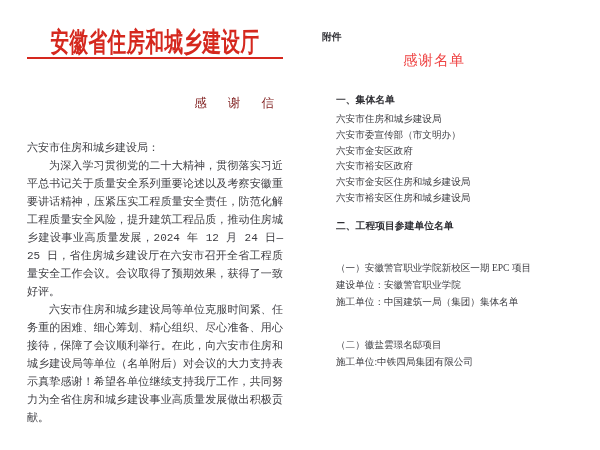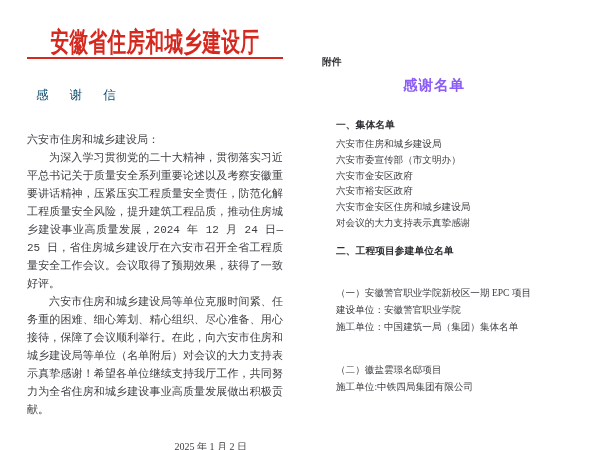--- a/index.html
+++ b/index.html
@@ -34,25 +34,25 @@
     white-space: nowrap;
     padding-top: 8px;
   }
   .letterhead-rule {
     margin-top: 12px;
     border-bottom: 2.5px solid #d5281e;
     width: 100%;
     height: 0;
   }
   .letter-title {
-    margin-top: 28px;
-    text-align: left;
+    margin-top: 36px;
+    text-align: right;
     font-size: 12.5px;
     letter-spacing: 9px;
-    color: #0c4a6e;
+    color: #7f1d1d;
     padding-left: 9px; 
   }
   .letter-body {
     margin-top: 27px;
     font-size: 11px;
     line-height: 18px;
     text-align: justify;
     color: #3d3d42;
     font-family: Liberation Mono, monospace;
   }
@@ -68,37 +68,36 @@
     text-align: right;
     padding-right: 36px;
     font-size: 10px;
     color: #3d3d42;
   }
 
   
   .attachment-page {
     position: absolute;
     left: 322px;
-    top: 56px;
+    top: 31px;
     width: 224px;
     font-size: 9.6px;
     color: #3d3d42;
   }
   .attachment-label {
     font-weight: bold;
     font-size: 9.8px;
     color: #2f2f34;
   }
   .attachment-title {
     text-align: center;
     font-size: 14.5px;
-    color: #8b5cf6;
+    color: #ef4444;
     margin-top: 7px;
     letter-spacing: 1px;
-    font-weight: bold;
   }
   .section-heading {
     font-weight: bold;
     font-size: 9.8px;
     color: #2f2f34;
     margin-left: 14px;
   }
   .section-heading.first {
     margin-top: 24px;
   }
@@ -146,21 +145,21 @@
   <div class="attachment-label">附件</div>
   <div class="attachment-title">感谢名单</div>
 
   <div class="section-heading first">一、集体名单</div>
   <ul class="collective-list">
     <li>六安市住房和城乡建设局</li>
     <li>六安市委宣传部（市文明办）</li>
     <li>六安市金安区政府</li>
     <li>六安市裕安区政府</li>
     <li>六安市金安区住房和城乡建设局</li>
-    <li>对会议的大力支持表示真挚感谢</li>
+    <li>六安市裕安区住房和城乡建设局</li>
   </ul>
 
   <div class="section-heading second">二、工程项目参建单位名单</div>
   <div class="project-block">
     <div class="project-name">（一）安徽警官职业学院新校区一期 EPC 项目</div>
     <div>建设单位：安徽警官职业学院</div>
     <div>施工单位：中国建筑一局（集团）集体名单</div>
   </div>
   <div class="project-block">
     <div class="project-name">（二）徽盐雲璟名邸项目</div>

